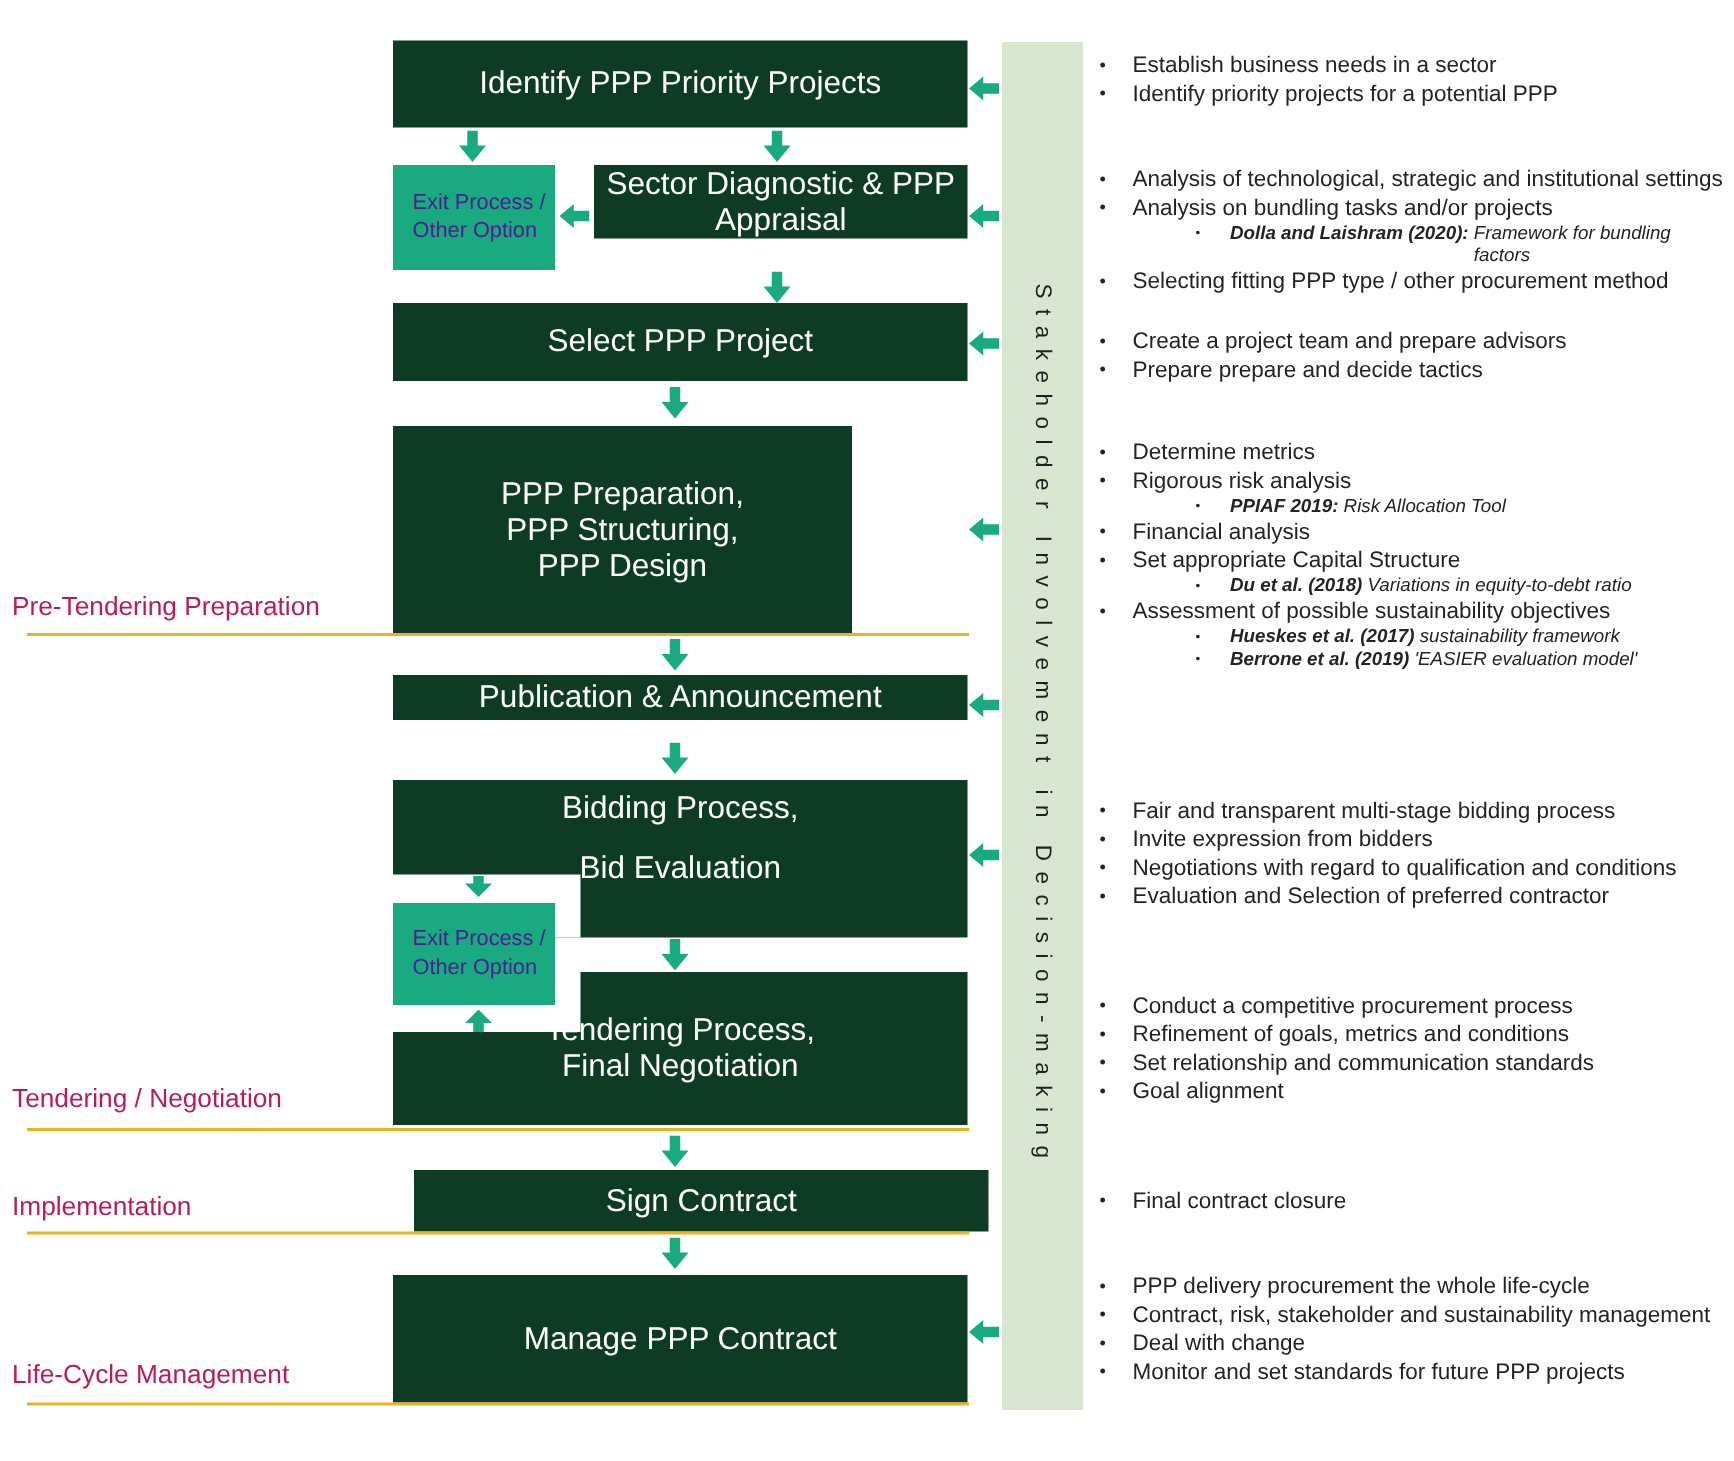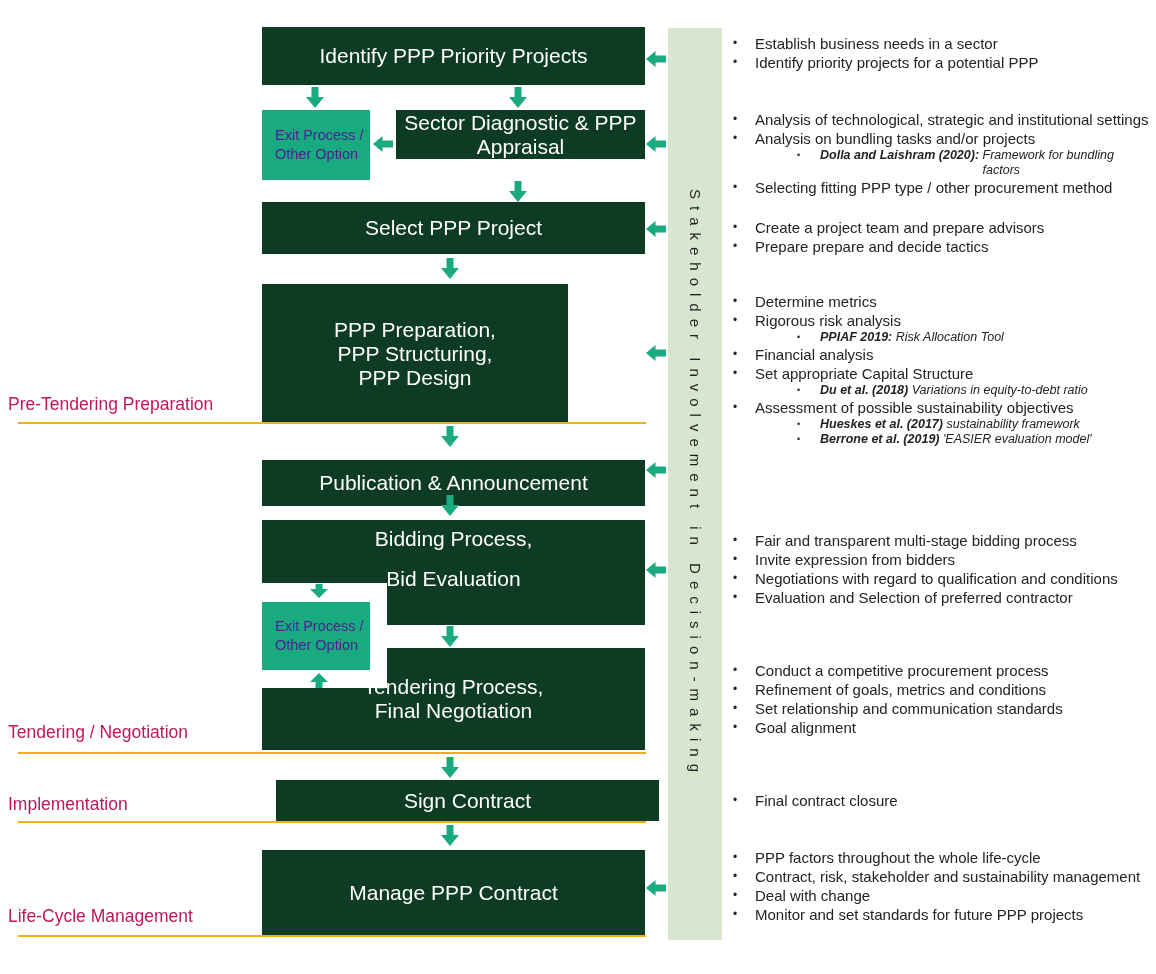--- a/index.html
+++ b/index.html
@@ -69,21 +69,21 @@
   <div class="box" style="left:262px;top:202px;width:383px;height:52px;">
     <span class="bl">Select PPP Project</span>
   </div>
 
   <div class="box" style="left:262px;top:284px;width:306px;height:139px;">
     <span class="bl">PPP Preparation,</span>
     <span class="bl">PPP Structuring,</span>
     <span class="bl">PPP Design</span>
   </div>
 
-  <div class="box" style="left:262px;top:460px;width:383px;height:46px;">
+  <div class="box" style="left:262px;top:450px;width:383px;height:30px;">
     <span class="bl">Publication &amp; Announcement</span>
   </div>
 
   <div class="box" style="left:262px;top:520px;width:383px;height:105px;padding-bottom:0;">
     <div class="notch" style="left:0;bottom:0;width:125px;height:42px;"></div>
     <div style="position:absolute;left:0;top:0;width:100%;height:78px;display:flex;flex-direction:column;align-items:center;justify-content:center;gap:16px;">
       <span class="bl">Bidding Process,</span>
       <span class="bl">Bid Evaluation</span>
     </div>
   </div>
@@ -302,21 +302,21 @@
     </div>
   <div class="notes" style="top:791px;">
       <div class="n-main">
         <span class="dot">•</span>
         <span class="txt">Final contract closure</span>
       </div>
     </div>
   <div class="notes" style="top:848px;">
       <div class="n-main">
         <span class="dot">•</span>
-        <span class="txt">PPP factors throughout the whole life-cycle</span>
+        <span class="txt">PPP delivery procurement the whole life-cycle</span>
       </div>
       <div class="n-main">
         <span class="dot">•</span>
         <span class="txt">Contract, risk, stakeholder and sustainability management</span>
       </div>
       <div class="n-main">
         <span class="dot">•</span>
         <span class="txt">Deal with change</span>
       </div>
       <div class="n-main">

